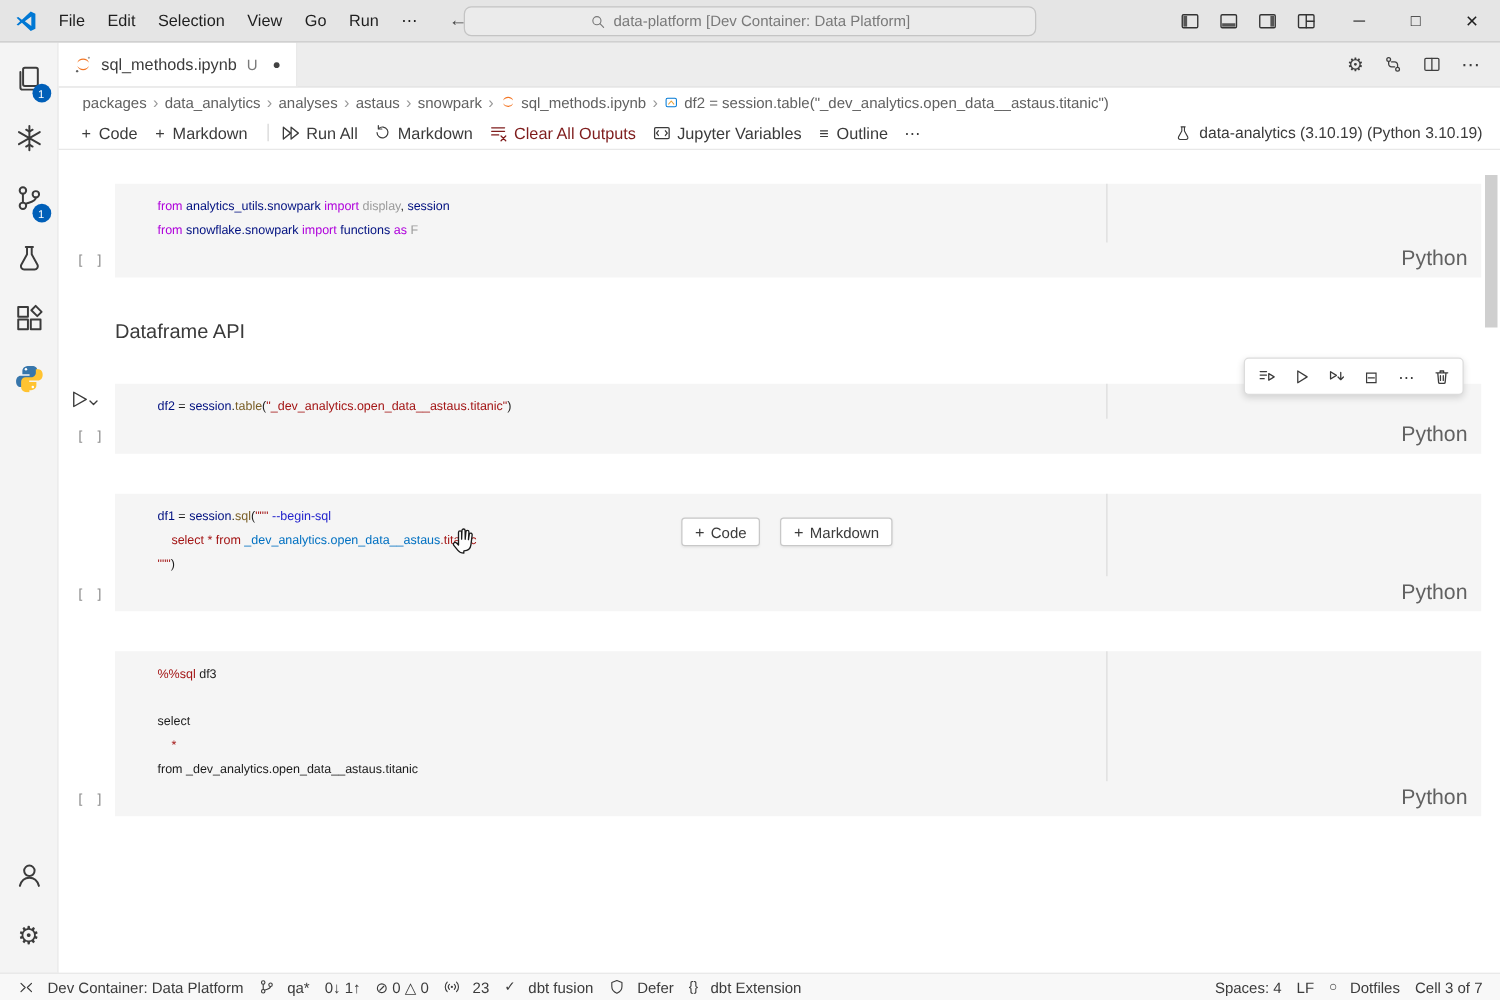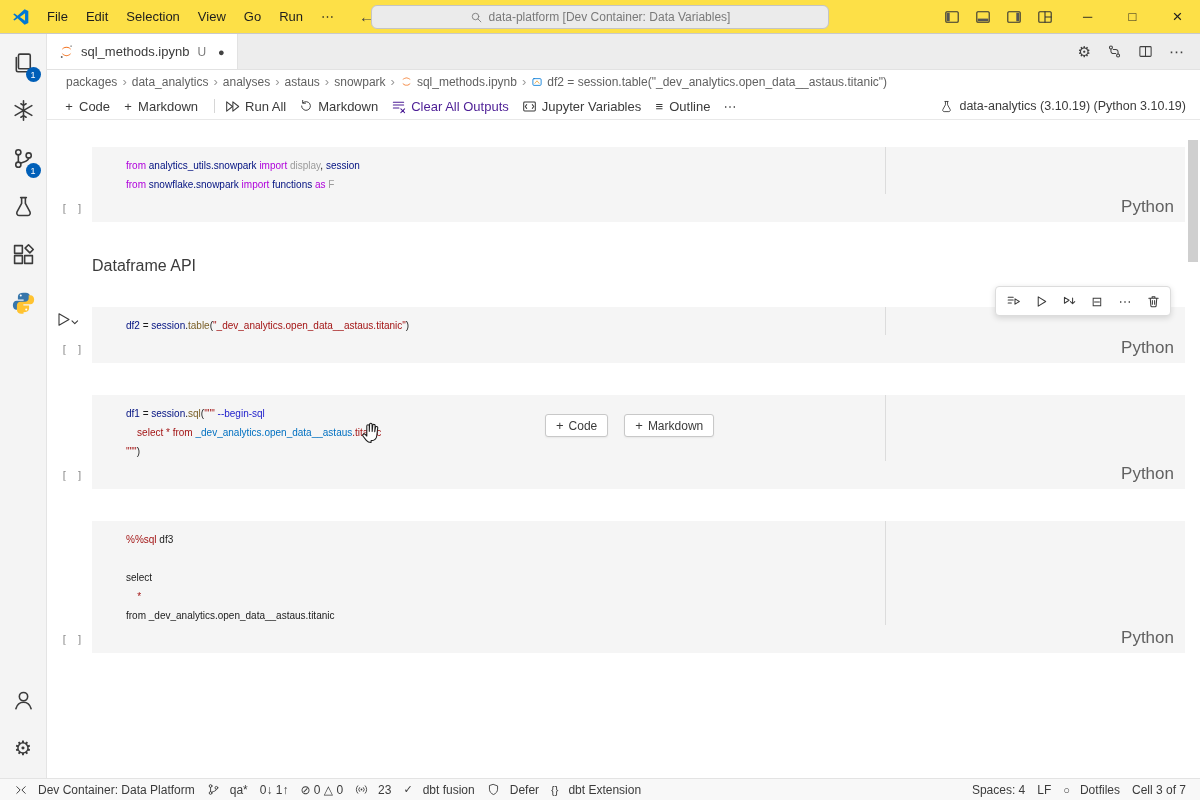--- a/index.html
+++ b/index.html
@@ -1,21 +1,21 @@
 <!DOCTYPE html>
 <html><head>
 <meta charset="utf-8">
 <style>
   *{box-sizing:border-box;margin:0;padding:0;}
   html,body{width:1200px;height:800px;overflow:hidden;}
   body{font-family:"Liberation Sans",sans-serif;background:#fff;color:#1f1f1f;}
   .app{width:1200px;height:800px;display:flex;flex-direction:column;}
 
   
-  .titlebar{flex:0 0 34px;background:#fde047;border-bottom:1px solid #c9c9c9;display:flex;align-items:center;position:relative;}
+  .titlebar{flex:0 0 34px;background:#e5e5e5;border-bottom:1px solid #c9c9c9;display:flex;align-items:center;position:relative;}
   .logo{margin:0 8px 0 12px;display:flex;}
   .menubar{display:flex;align-items:center;}
   .menu-item{padding:0 9px;font-size:13px;color:#1e1e1e;height:22px;line-height:22px;border-radius:5px;white-space:nowrap;}
   .nav-arrows{display:flex;gap:16px;margin-left:16px;font-size:15px;color:#424242;}
   .nav-fwd{color:#7f7f7f;}
   .searchbox{position:absolute;left:50%;top:5px;transform:translateX(-50%);width:458px;height:24px;background:#ebebeb;border:1px solid #c4c4c4;border-radius:6px;display:flex;align-items:center;justify-content:center;gap:6px;color:#797979;font-size:12px;}
   .layout-controls{margin-left:auto;display:flex;gap:11px;align-items:center;color:#333;margin-right:10px;}
   .tl-item{width:20px;height:22px;display:flex;align-items:center;justify-content:center;}
   .win-controls{display:flex;height:100%;}
   .win-btn{width:45px;height:100%;display:flex;align-items:center;justify-content:center;font-size:13px;color:#1f1f1f;}
@@ -38,21 +38,21 @@
   .ta-item{display:flex;align-items:center;font-size:15px;}
 
   .crumbs{flex:0 0 23px;display:flex;align-items:center;padding-left:19px;font-size:12px;color:#616161;gap:2px;white-space:nowrap;overflow:hidden;}
   .crumb{display:flex;align-items:center;gap:4px;}
   .crumb-sep{color:#9a9a9a;padding:0 3px;font-size:13px;}
   .crumb-ic{display:flex;}
 
   .nbtoolbar{flex:0 0 27px;display:flex;align-items:center;padding:0 14px 0 17px;font-size:13px;color:#3b3b3b;border-bottom:1px solid #e8e8e8;}
   .tb-item{display:flex;align-items:center;gap:5px;margin-right:13px;white-space:nowrap;}
   .tb-ic{display:flex;align-items:center;font-size:13px;min-width:10px;justify-content:center;}
-  .tb-item.disabled{color:#4c1d95;}
+  .tb-item.disabled{color:#7f1d1d;}
   .tb-divider{width:1px;height:14px;background:#d6d6d6;margin:0 10px 0 3px;}
   .kernel{margin-left:auto;display:flex;align-items:center;gap:6px;font-size:12.5px;color:#3b3b3b;white-space:nowrap;}
 
   
   .notebook{position:relative;flex:1;background:#fff;overflow:hidden;}
   .cells > :first-child{margin-top:27px;}
   .cell-row{display:flex;margin:32px 15px 0 0;}
   .gutter{width:45px;flex:0 0 45px;position:relative;}
   .exec{position:absolute;left:14px;bottom:7px;font-family:"DejaVu Sans Mono",monospace;font-size:11px;color:#8f8f8f;letter-spacing:1px;}
   .runbtn{position:absolute;left:8px;top:4px;color:#3b3b3b;}
@@ -106,21 +106,21 @@
       <span>←</span>
       <span class="nav-fwd">→</span>
     </span>
     <div class="searchbox">
       <span>
           <svg class="ic" width="13" height="13" viewBox="0 0 16 16">
             <circle cx="6.8" cy="6.8" r="4"></circle>
             <path d="M9.8 9.8l3.6 3.6"></path>
           </svg>
         </span>
-      <span>data-platform [Dev Container: Data Variables]</span>
+      <span>data-platform [Dev Container: Data Platform]</span>
     </div>
     <span class="layout-controls">
         <span class="tl-item">
           <svg class="ic" width="16" height="16" viewBox="0 0 16 16">
             <rect x="1.8" y="2.8" width="12.4" height="10.4" rx="1"></rect>
             <rect x="2.7" y="3.7" width="3" height="8.6" style="fill:#555;stroke:none"></rect>
           </svg>
         </span>
         <span class="tl-item">
           <svg class="ic" width="16" height="16" viewBox="0 0 16 16">

